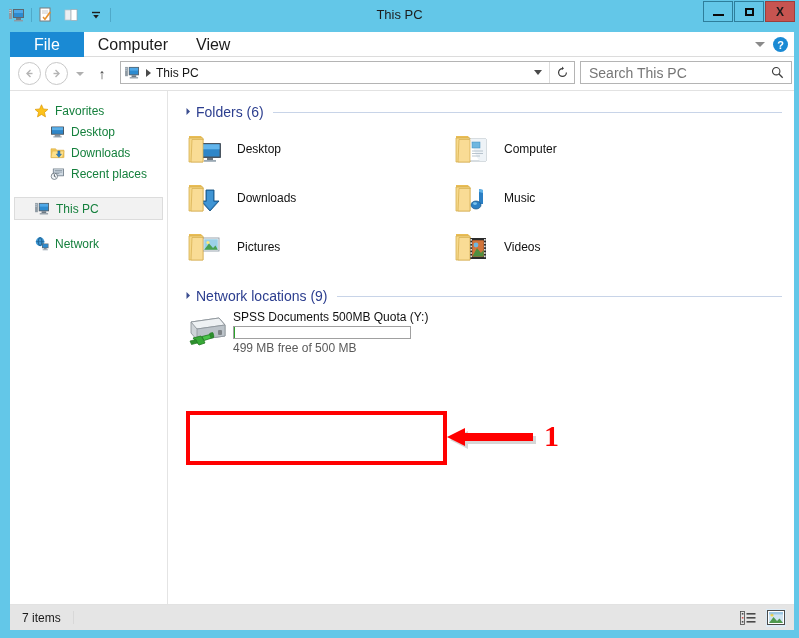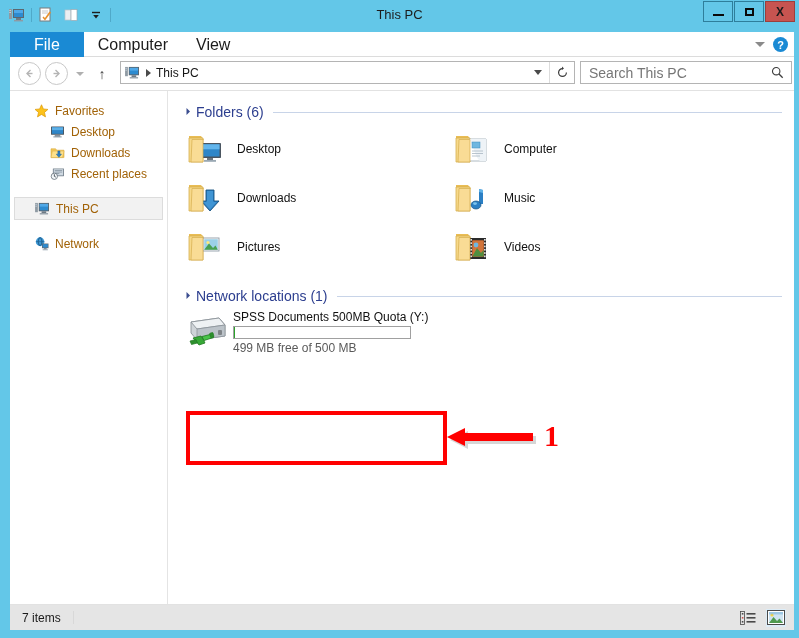--- a/index.html
+++ b/index.html
@@ -208,21 +208,21 @@
   #sidebar {
     position: absolute; left: 0; top: 0;
     width: 158px; height: 100%;
     background: #ffffff;
     border-right: 1px solid #e4e4e4;
     box-sizing: border-box;
     padding-top: 9px;
   }
   .nav-item {
     height: 21px; display: flex; align-items: center;
-    font-size: 12px; color: #a16207;
+    font-size: 12px; color: #15803d;
     box-sizing: border-box;
   }
   .nav-item .ico {
     width: 18px; display: flex; align-items: center; justify-content: center;
     margin-right: 5px;
   }
   .nav-root { padding-left: 22px; }
   .nav-child { padding-left: 38px; }
   .nav-item.selected {
     background: #f2f2f2;
@@ -694,21 +694,21 @@
               </g>
               <path d="M6 8.5 L17 8.5 L17 31 L5 31 Z" fill="#f9dc95" stroke="#d6ae4e" stroke-width="0.7"></path>
             </svg>
           </span>
           <span class="tile-label">Videos</span>
         </div>
       </div>
 
       <div class="group-header" style="margin-top:17px;">
         <span class="group-tri"></span>
-        <span class="group-title">Network locations (1)</span>
+        <span class="group-title">Network locations (9)</span>
         <span class="group-rule"></span>
       </div>
 
       <div id="netgrid">
         <div id="drive-tile">
           <span id="drive-icon">
             <svg width="44" height="38" viewBox="0 0 44 38">
               <path d="M6 8 L34 4 L40 11 L40 22 L12 26 L6 19 Z" fill="#cfd4d8" stroke="#8d949a" stroke-width="0.9"></path>
               <path d="M6 8 L34 4 L40 11 L12 15 Z" fill="#eef1f3" stroke="#8d949a" stroke-width="0.9"></path>
               <path d="M12 15 L40 11 L40 22 L12 26 Z" fill="#bcc3c9" stroke="#8d949a" stroke-width="0.8"></path>

